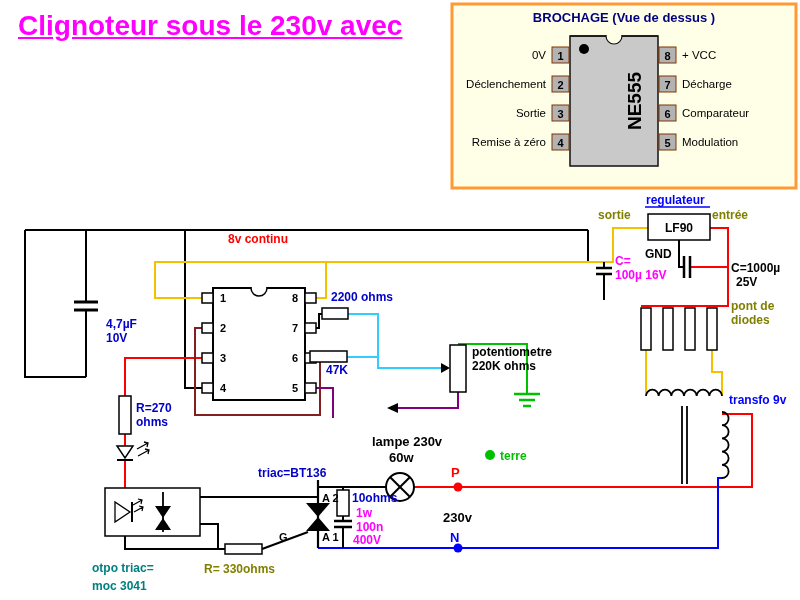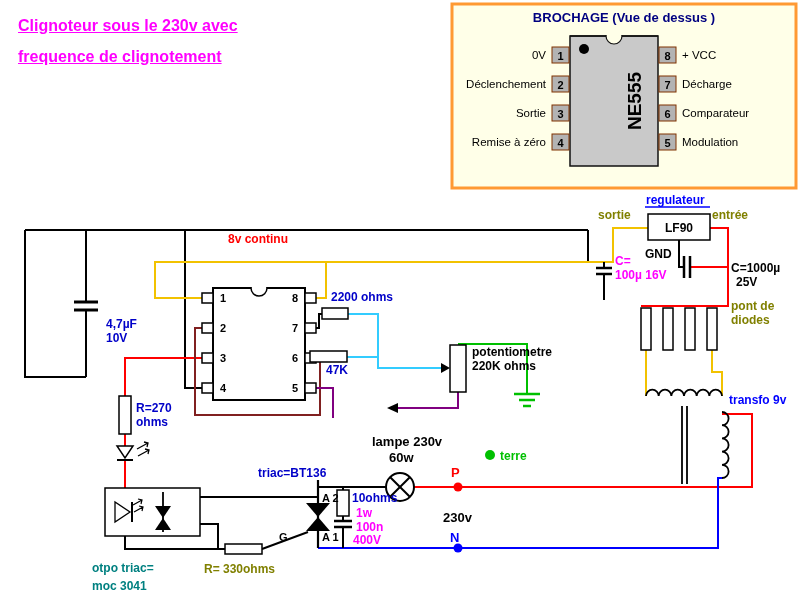--- a/index.html
+++ b/index.html
@@ -1,19 +1,19 @@
 <!DOCTYPE html>
 <html><head>
 <meta charset="utf-8">
 <style>
   html,body{margin:0;padding:0;background:#fff;}
   .page{position:relative;width:800px;height:600px;background:#ffffff;overflow:hidden;
         font-family:"Liberation Sans",sans-serif;}
   .page-title{position:absolute;left:18px;top:10px;z-index:3;}
-  .title-line{font-size:16px;font-weight:bold;color:#ff00ff;text-decoration:underline;
+  .title-line{font-size:28px;font-weight:bold;color:#ff00ff;text-decoration:underline;
               line-height:31px;white-space:nowrap;}
   svg{position:absolute;left:0;top:0;z-index:1;}
   svg text{font-family:"Liberation Sans",sans-serif;}
   .t12{font-size:12px;font-weight:bold;}
   .t11{font-size:11px;font-weight:bold;}
   .t13{font-size:13px;font-weight:bold;}
   .plain{font-size:11.5px;font-weight:normal;}
   .navy{fill:#000080;}
   .blue{fill:#0000c8;}
   .pureblue{fill:#0000ff;}
@@ -34,21 +34,20 @@
   .w-purple{stroke:#800080;}
   .comp{fill:#ffffff;stroke:#000000;stroke-width:1.5;}
 </style>
 </head>
 <body>
 
 <div class="page">
 
   <div class="page-title">
     <div class="title-line">Clignoteur sous le 230v avec</div>
-    <div class="title-line">frequence de clignotement</div>
   </div>
 
   <svg width="800" height="600" viewBox="0 0 800 600">
 
     <g>
       <rect x="452" y="4" width="344" height="184" fill="#ffffe8" stroke="#ff9933" stroke-width="3"></rect>
       <text x="624" y="22" text-anchor="middle" class="t13 navy">BROCHAGE (Vue de dessus )</text>
 
       <rect x="570" y="36" width="88" height="130" fill="#c9c9c9" stroke="#111" stroke-width="1.5"></rect>
       <circle cx="614" cy="36" r="8" fill="#ffffe8" stroke="#111" stroke-width="1.2"></circle>

